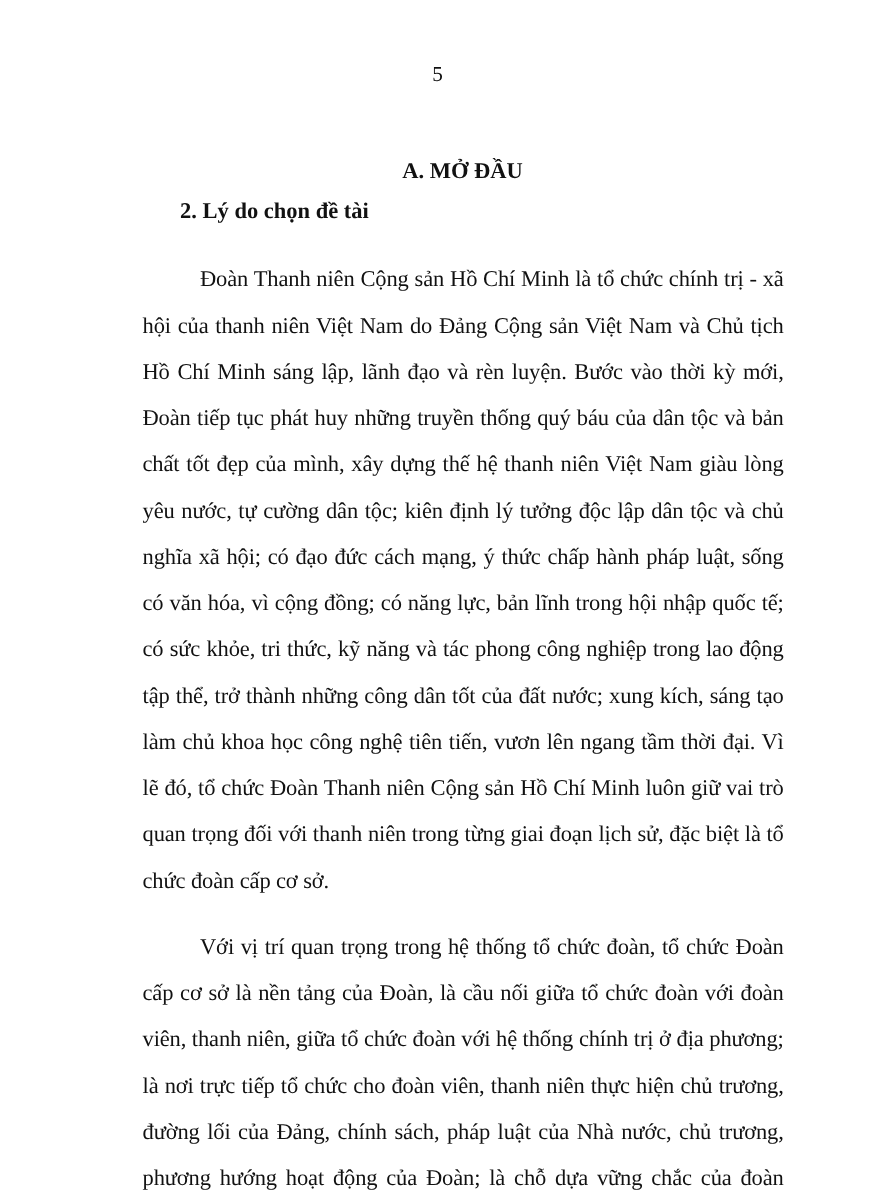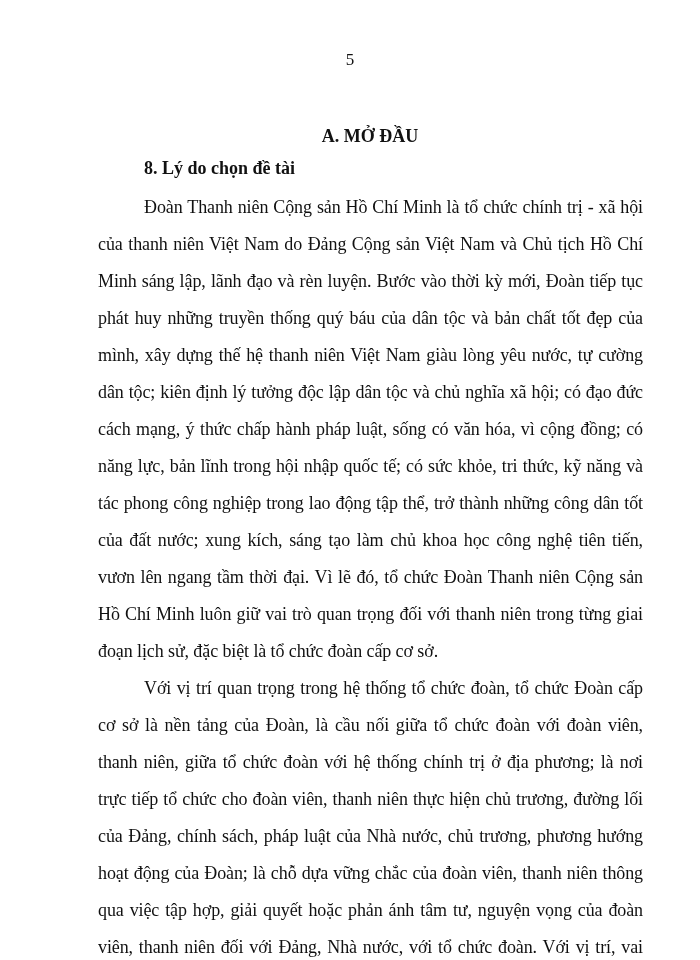--- a/index.html
+++ b/index.html
@@ -2,28 +2,28 @@
 <html><head>
 <meta charset="utf-8">
 <style>
   html, body { margin: 0; padding: 0; background: #ffffff; }
   body { width: 700px; height: 960px; position: relative; overflow: hidden;
          font-family: "Liberation Serif", "DejaVu Serif", serif; color: #111; }
   .page-number { position: absolute; top: 50px; left: 0; width: 700px; text-align: center; font-size: 17px; }
   .heading-a { position: absolute; top: 126px; left: 0; width: 740px; text-align: center; font-weight: bold; font-size: 18px; }
   .section-title { position: absolute; top: 158px; left: 144px; font-weight: bold; font-size: 18px; }
   .body { position: absolute; top: 189px; left: 98px; width: 545px; font-size: 18px; line-height: 37px; }
-  .body p { margin: 0; text-align: justify; text-indent: 46px; letter-spacing: -0.1px; }
+  .body p { margin: 16px; text-align: justify; text-indent: 46px; letter-spacing: -0.1px; }
   .body p + p { margin-top: 0; }
 </style>
 </head>
 <body>
 
 <div>
   <div class="page-number">5</div>
   <div class="heading-a">A. MỞ ĐẦU</div>
-  <div class="section-title">8. Lý do chọn đề tài</div>
+  <div class="section-title">2. Lý do chọn đề tài</div>
   <div class="body">
     <p>Đoàn Thanh niên Cộng sản Hồ Chí Minh là tổ chức chính trị - xã hội của thanh niên Việt Nam do Đảng Cộng sản Việt Nam và Chủ tịch Hồ Chí Minh sáng lập, lãnh đạo và rèn luyện. Bước vào thời kỳ mới, Đoàn tiếp tục phát huy những truyền thống quý báu của dân tộc và bản chất tốt đẹp của mình, xây dựng thế hệ thanh niên Việt Nam giàu lòng yêu nước, tự cường dân tộc; kiên định lý tưởng độc lập dân tộc và chủ nghĩa xã hội; có đạo đức cách mạng, ý thức chấp hành pháp luật, sống có văn hóa, vì cộng đồng; có năng lực, bản lĩnh trong hội nhập quốc tế; có sức khỏe, tri thức, kỹ năng và tác phong công nghiệp trong lao động tập thể, trở thành những công dân tốt của đất nước; xung kích, sáng tạo làm chủ khoa học công nghệ tiên tiến, vươn lên ngang tầm thời đại. Vì lẽ đó, tổ chức Đoàn Thanh niên Cộng sản Hồ Chí Minh luôn giữ vai trò quan trọng đối với thanh niên trong từng giai đoạn lịch sử, đặc biệt là tổ chức đoàn cấp cơ sở.</p>
     <p>Với vị trí quan trọng trong hệ thống tổ chức đoàn, tổ chức Đoàn cấp cơ sở là nền tảng của Đoàn, là cầu nối giữa tổ chức đoàn với đoàn viên, thanh niên, giữa tổ chức đoàn với hệ thống chính trị ở địa phương; là nơi trực tiếp tổ chức cho đoàn viên, thanh niên thực hiện chủ trương, đường lối của Đảng, chính sách, pháp luật của Nhà nước, chủ trương, phương hướng hoạt động của Đoàn; là chỗ dựa vững chắc của đoàn viên, thanh niên thông qua việc tập hợp, giải quyết hoặc phản ánh tâm tư, nguyện vọng của đoàn viên, thanh niên đối với Đảng, Nhà nước, với tổ chức đoàn. Với vị trí, vai trò quan trọng đó, tổ chức đoàn cấp cơ sở luôn nhận thức giáo dục thanh niên là nhiệm vụ của cả hệ thống chính trị, trong đó tổ chức đoàn cấp cơ sở là nơi trực tiếp thực hiện nhiệm vụ này.</p>
 
   </div>
 </div>
 
 </body></html>

